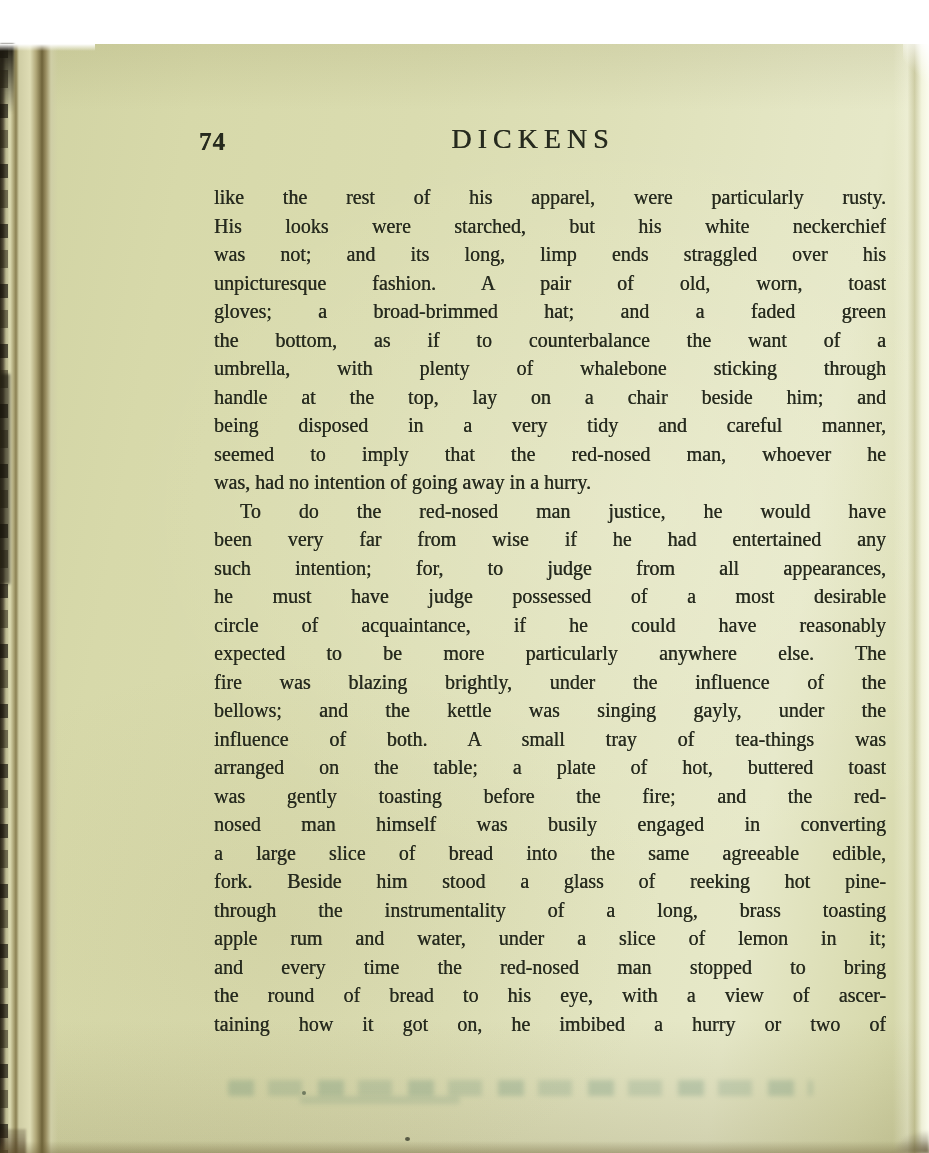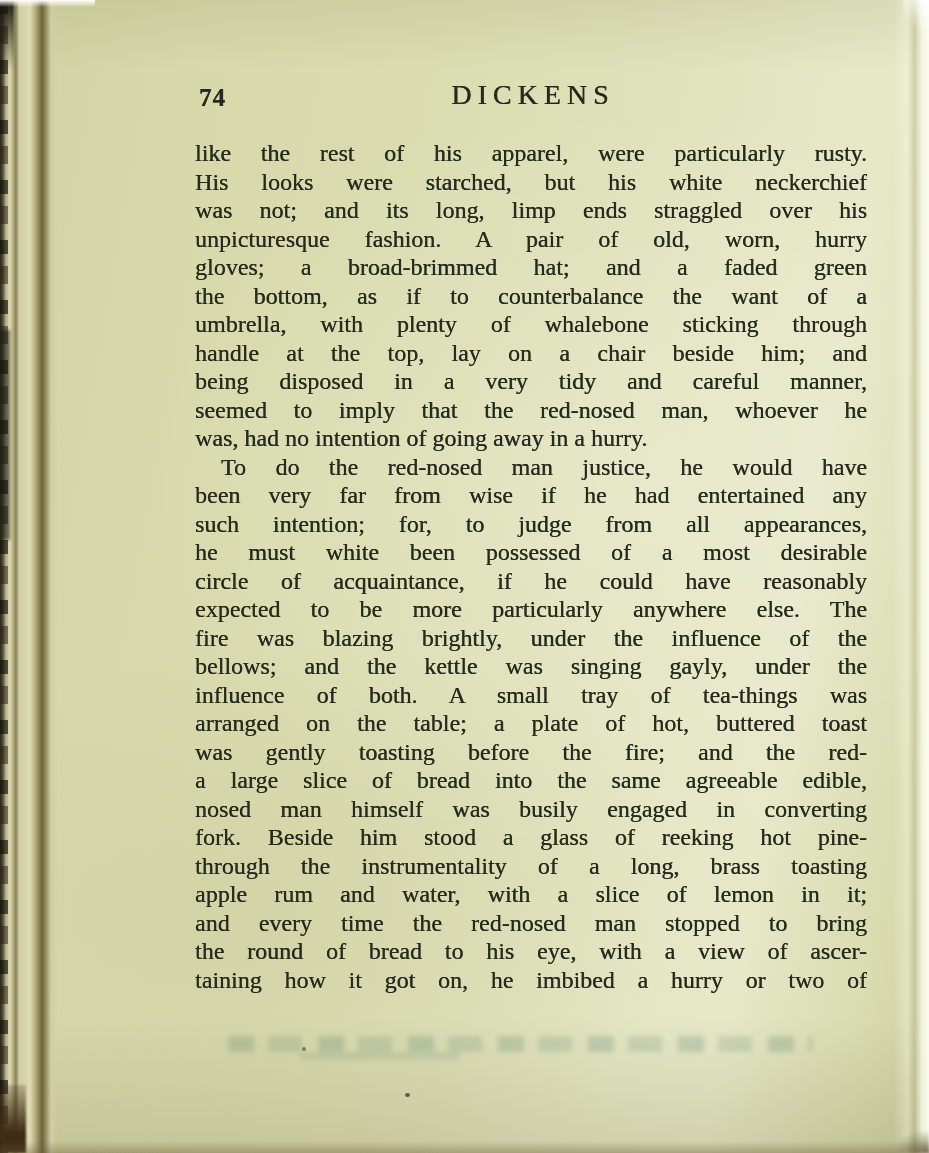--- a/index.html
+++ b/index.html
@@ -7,20 +7,21 @@
     width:929px;height:1153px;position:relative;overflow:hidden;
     background:#ffffff;
     font-family:"Liberation Serif","DejaVu Serif",serif;
   }
   
   .scan{
     position:absolute;inset:0;
     background:linear-gradient(100deg,
       #d0d2a2 0%, #d7d9aa 18%, #dadcb0 38%, #dee0b8 55%,
       #e4e6c4 72%, #e6e8c8 80%, #d8daae 93%, #ccce9e 100%);
+    margin-top:44px;
   }
   .sheen{
     position:absolute;inset:0;pointer-events:none;
     background:
       radial-gradient(85% 55% at 67% 42%, rgba(255,255,248,0.20), rgba(255,255,248,0) 62%),
       radial-gradient(60% 35% at 30% 80%, rgba(150,140,80,0.10), rgba(150,140,80,0) 70%),
       linear-gradient(180deg, rgba(125,118,65,0.12), rgba(125,118,65,0) 6%,
                       rgba(125,118,65,0) 88%, rgba(110,100,55,0.18) 100%);
   }
   
@@ -76,21 +77,21 @@
   .speck1{position:absolute;left:405px;top:1093px;width:5px;height:4px;
     background:#3a3d2d;border-radius:50%;opacity:.8;}
   .speck2{position:absolute;left:302px;top:1047px;width:4px;height:4px;
     background:#4c5a46;border-radius:50%;opacity:.7;filter:blur(.5px);}
   
   .ink{color:#262a1e;text-shadow:0.35px 0 0 rgba(38,42,30,0.85);}
   .page-number{position:absolute;left:199px;top:84px;font-size:25px;font-weight:bold;
     letter-spacing:1px;}
   .running-title{position:absolute;left:197px;top:79px;width:672px;text-align:center;
     font-size:28px;letter-spacing:6px;}
-  .text-block{position:absolute;left:195px;top:139px;width:672px;font-size:24px;
+  .text-block{position:absolute;left:214px;top:139px;width:672px;font-size:20px;
     line-height:28.5px;}
   .para{margin:0;}
   .line{height:28.5px;text-align:justify;text-align-last:justify;overflow:hidden;}
   .para:not(.justify-last) .line.last{text-align-last:left;}
   .para.indented .line:first-child{text-indent:26px;}
 </style>
 </head>
 <body>
 
 <div class="scan">
@@ -114,44 +115,44 @@
   <div class="speck2"></div>
 
   <div class="page-number ink">74</div>
   <div class="running-title ink">DICKENS</div>
 
   <div class="text-block ink">
     <div class="para">
         <div class="line">like the rest of his apparel, were particularly rusty.</div>
         <div class="line">His looks were starched, but his white neckerchief</div>
         <div class="line">was not; and its long, limp ends straggled over his</div>
-        <div class="line">unpicturesque fashion. A pair of old, worn, hurry</div>
+        <div class="line">unpicturesque fashion. A pair of old, worn, toast</div>
         <div class="line">gloves; a broad-brimmed hat; and a faded green</div>
         <div class="line">the bottom, as if to counterbalance the want of a</div>
         <div class="line">umbrella, with plenty of whalebone sticking through</div>
         <div class="line">handle at the top, lay on a chair beside him; and</div>
         <div class="line">being disposed in a very tidy and careful manner,</div>
         <div class="line">seemed to imply that the red-nosed man, whoever he</div>
         <div class="line last">was, had no intention of going away in a hurry.</div>
       </div>
     <div class="para indented justify-last">
         <div class="line">To do the red-nosed man justice, he would have</div>
         <div class="line">been very far from wise if he had entertained any</div>
         <div class="line">such intention; for, to judge from all appearances,</div>
-        <div class="line">he must white been possessed of a most desirable</div>
+        <div class="line">he must have judge possessed of a most desirable</div>
         <div class="line">circle of acquaintance, if he could have reasonably</div>
         <div class="line">expected to be more particularly anywhere else. The</div>
         <div class="line">fire was blazing brightly, under the influence of the</div>
         <div class="line">bellows; and the kettle was singing gayly, under the</div>
         <div class="line">influence of both. A small tray of tea-things was</div>
         <div class="line">arranged on the table; a plate of hot, buttered toast</div>
         <div class="line">was gently toasting before the fire; and the red-</div>
+        <div class="line">nosed man himself was busily engaged in converting</div>
         <div class="line">a large slice of bread into the same agreeable edible,</div>
-        <div class="line">nosed man himself was busily engaged in converting</div>
         <div class="line">fork. Beside him stood a glass of reeking hot pine-</div>
         <div class="line">through the instrumentality of a long, brass toasting</div>
-        <div class="line">apple rum and water, with a slice of lemon in it;</div>
+        <div class="line">apple rum and water, under a slice of lemon in it;</div>
         <div class="line">and every time the red-nosed man stopped to bring</div>
         <div class="line">the round of bread to his eye, with a view of ascer-</div>
         <div class="line last">taining how it got on, he imbibed a hurry or two of</div>
       </div>
   </div>
 </div>
 
 </body></html>

